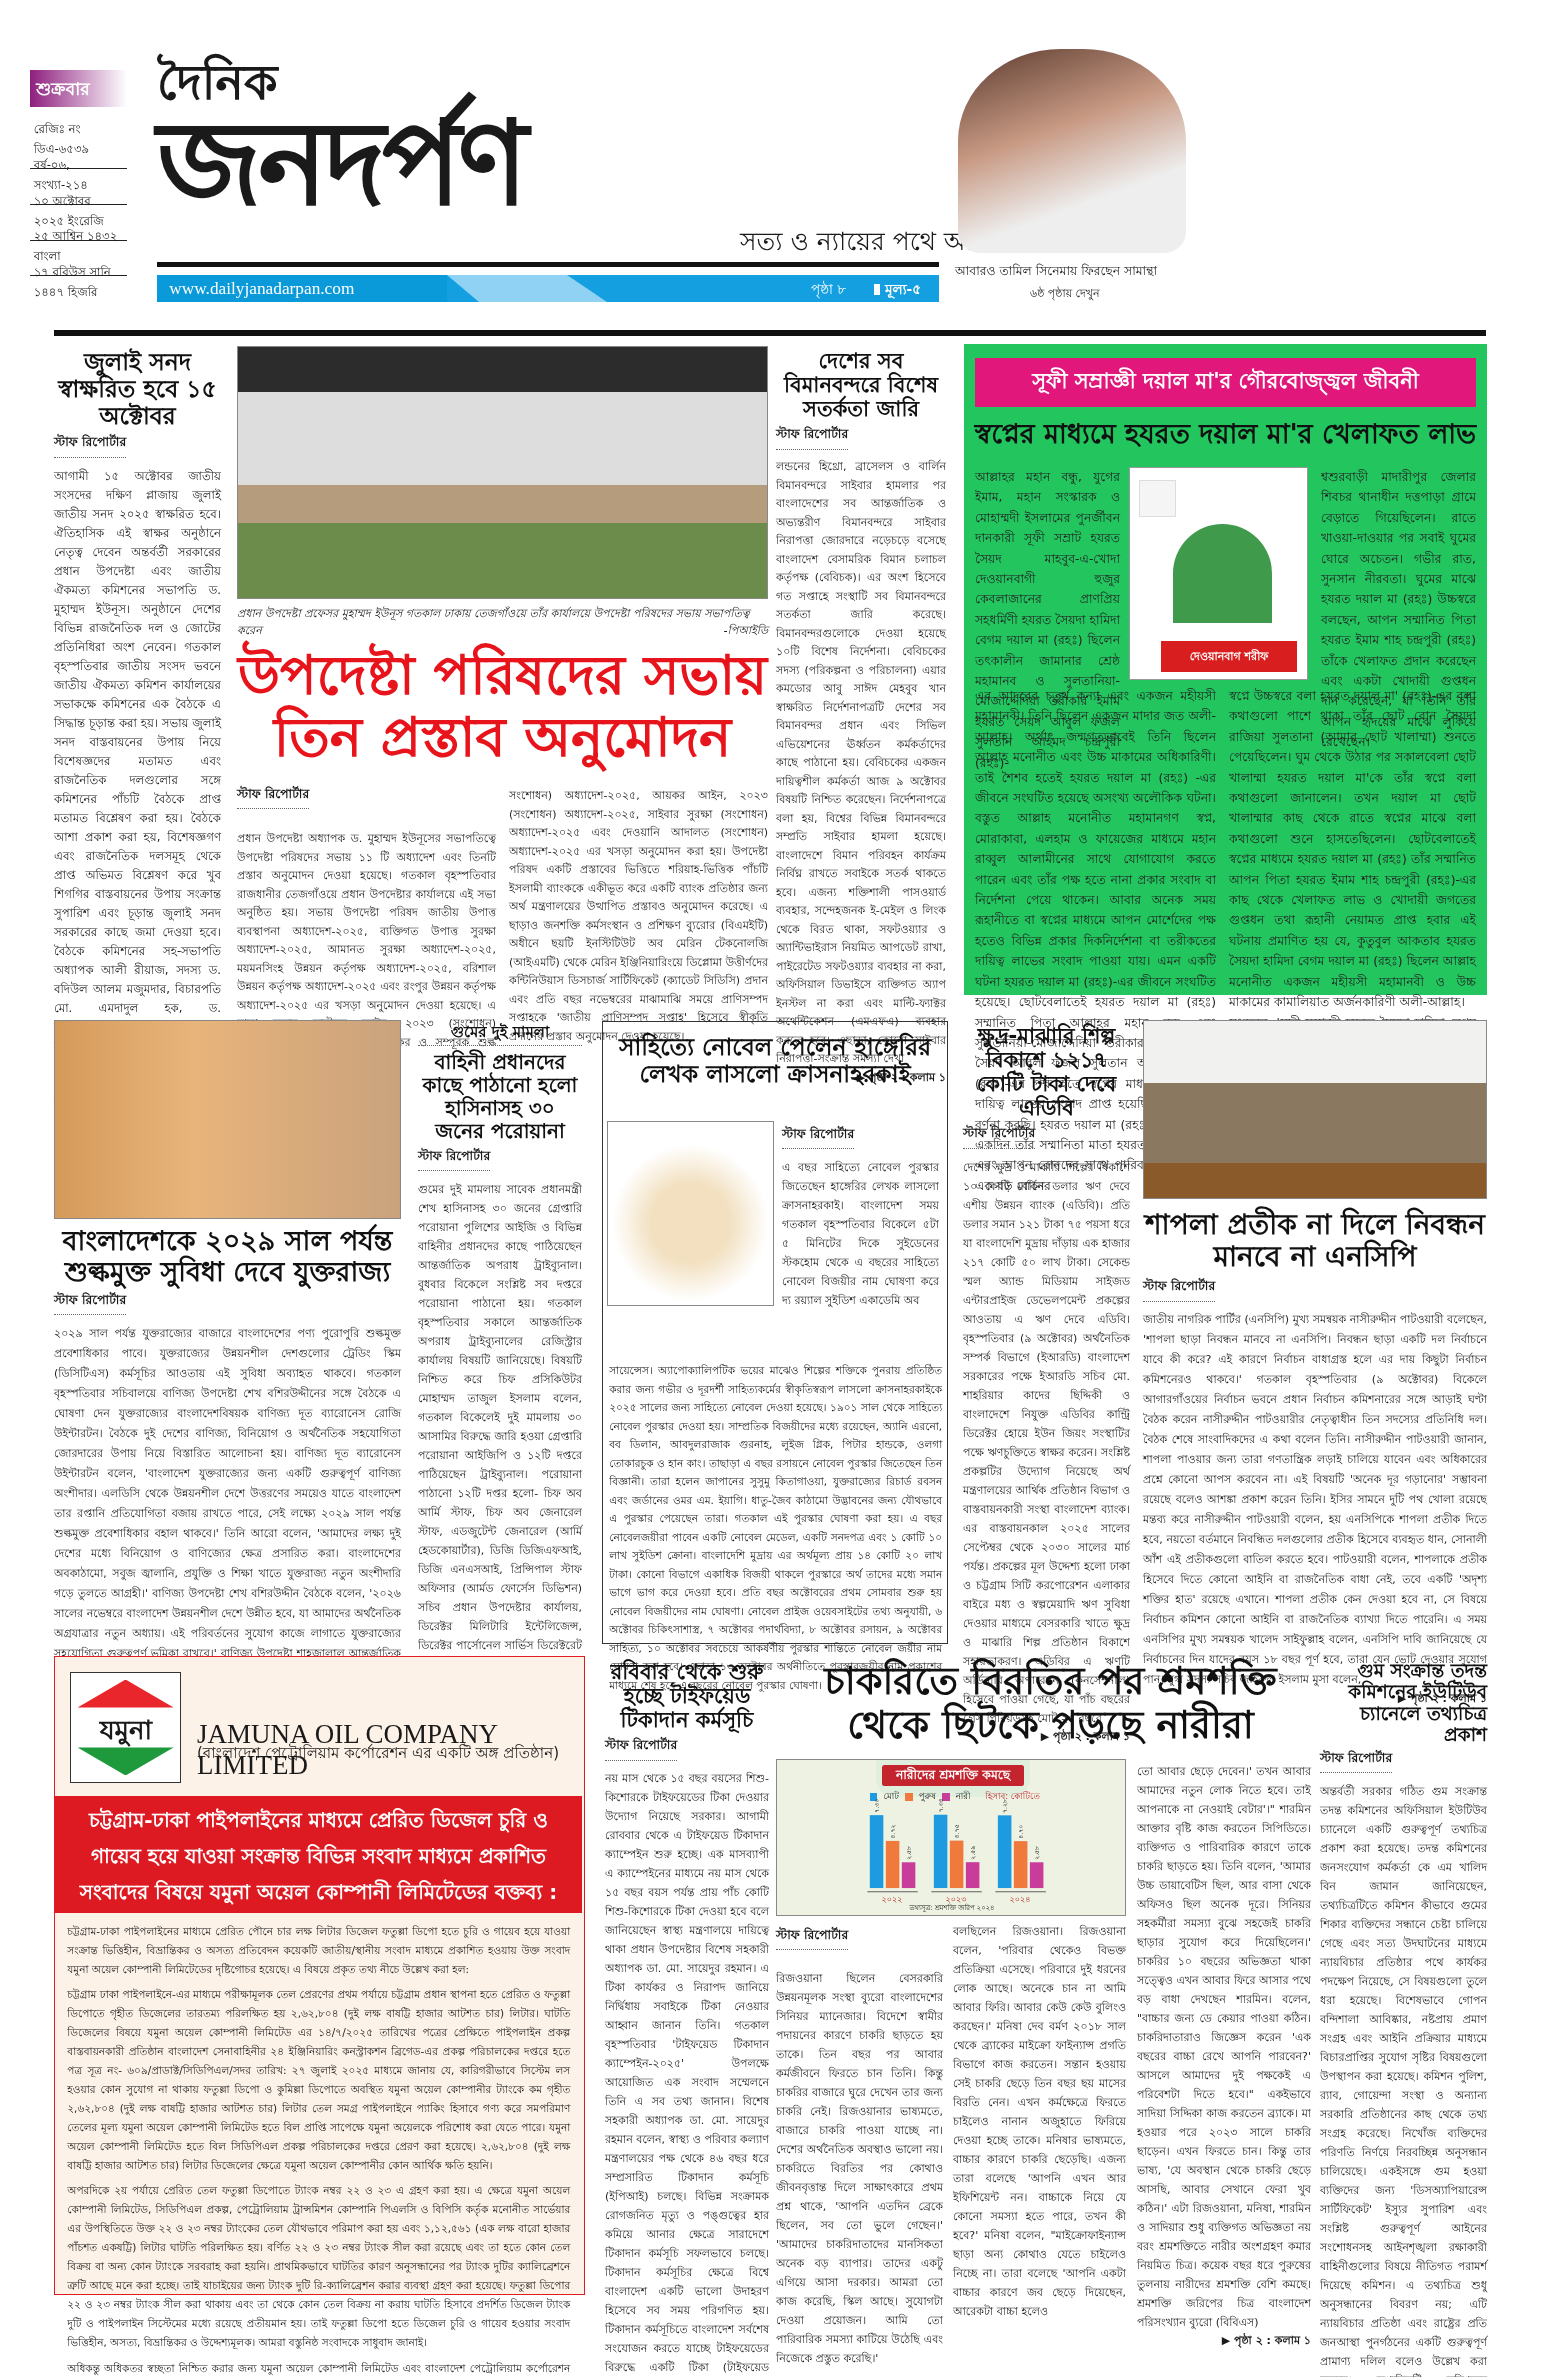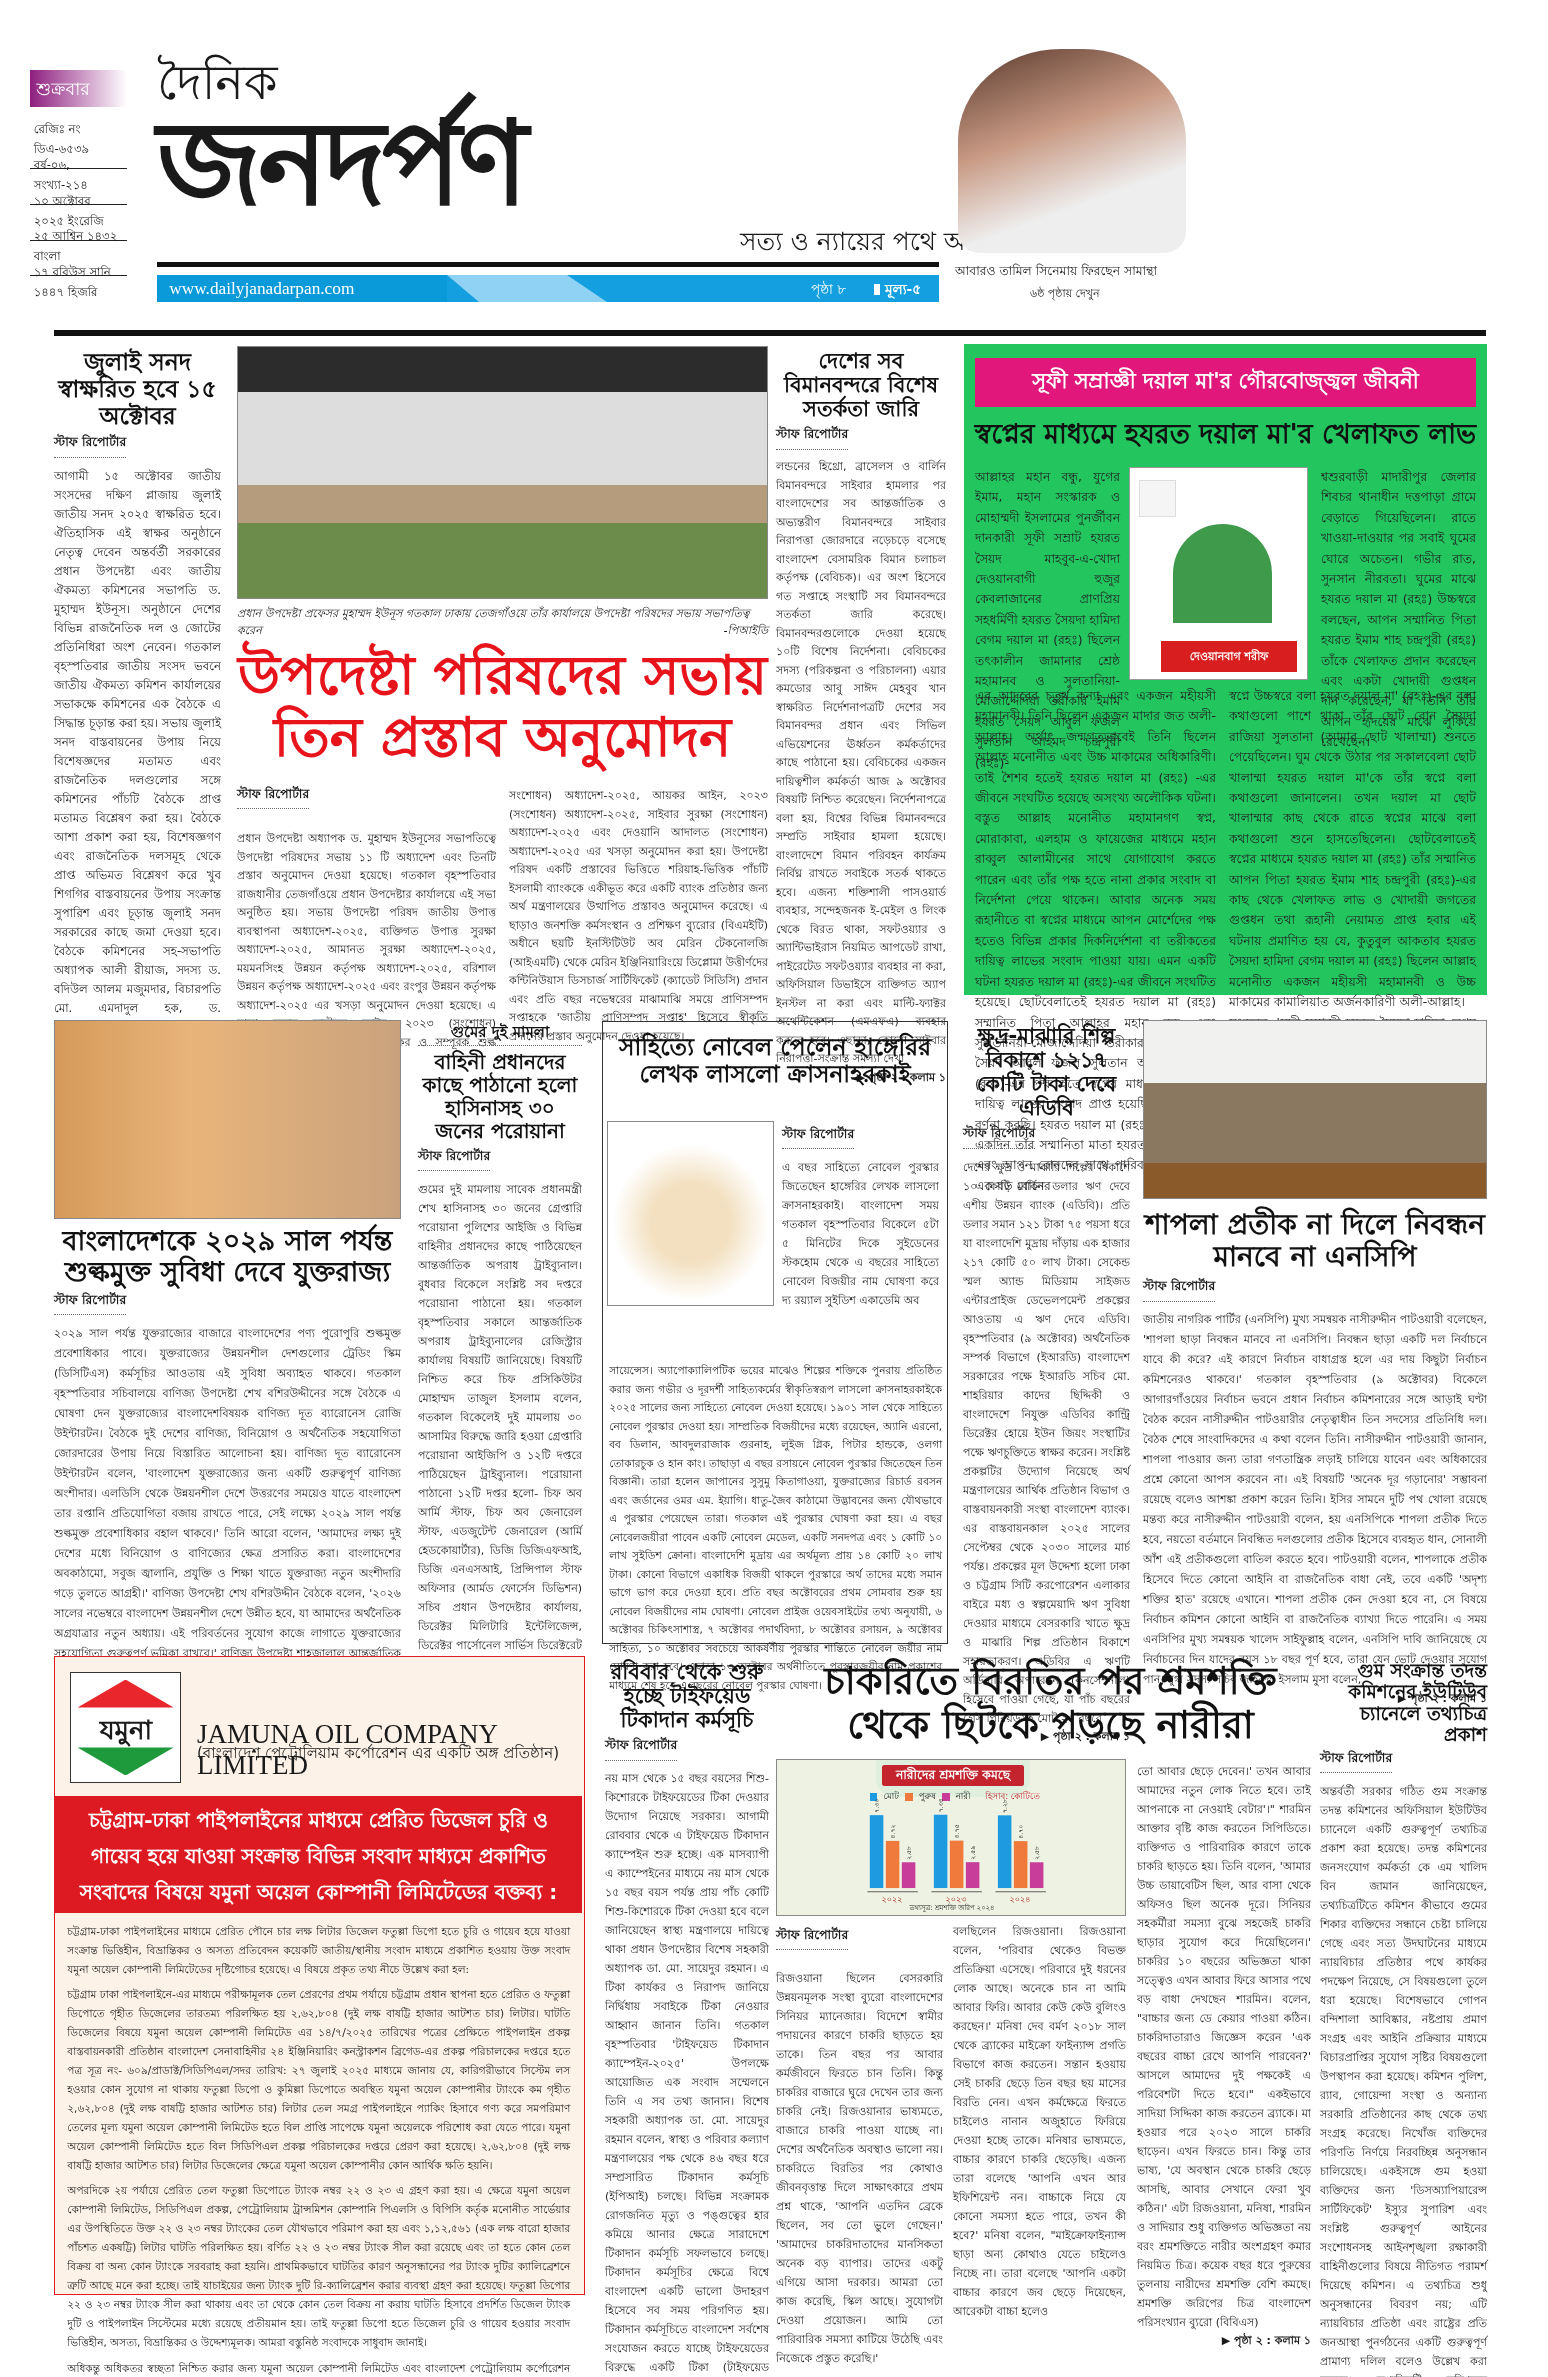--- a/index.html
+++ b/index.html
@@ -4,23 +4,23 @@
 <style>
 *{box-sizing:border-box;margin:0;padding:0}
 body{width:1548px;height:2377px;background:#fff;font-family:"DejaVu Sans",sans-serif;color:#1a1a1a;position:relative;overflow:hidden}
 .abs{position:absolute}
 .txt{font-size:12.3px;line-height:20.4px;text-align:justify;color:#222}
 .head{font-family:"DejaVu Sans",sans-serif;font-weight:bold;color:#111;text-align:center;line-height:1.15}
 .byline{font-size:12.3px;font-weight:bold;border-bottom:1.2px dotted #666;display:inline-block;padding-bottom:3.7px;margin:3.7px 0 8.6px}
 .cont{font-weight:bold;text-align:right}
 .rule{background:#111}
 
-.daybox{left:30px;top:70px;width:97px;height:37px;background:linear-gradient(90deg,#8e1f7f,#fff);color:#fff;font-size:17.3px;font-weight:normal;padding:6.2px 6.2px}
+.daybox{left:30px;top:70px;width:97px;height:37px;background:linear-gradient(90deg,#8e1f7f,#fff);color:#fff;font-size:17.3px;font-weight:bold;padding:6.2px 6.2px}
 .meta{left:30px;width:97px;font-size:11.7px;border-bottom:1.9px solid #222;padding:8.6px 3.7px}
-.logo-small{left:157px;top:46px;font-size:48px;font-weight:normal}
+.logo-small{left:157px;top:46px;font-size:48px;font-weight:bold}
 .logo-big{left:157px;top:105px;font-size:117px;font-weight:900;letter-spacing:-3.7px;line-height:1}
 .tagline{left:740px;top:222px;font-size:25px}
 .webbar{left:157px;top:275px;width:782px;height:27px;background:#14a0e0;color:#fff}
 .photo{background:linear-gradient(160deg,#5b3a2e,#c89a84 40%,#eee 70%);border-radius:45% 45% 10% 10%}
 .img{background:#ccc;border:0.6px solid #888}
 </style>
 </head>
 <body>
 
 <div class="abs daybox">শুক্রবার</div>

